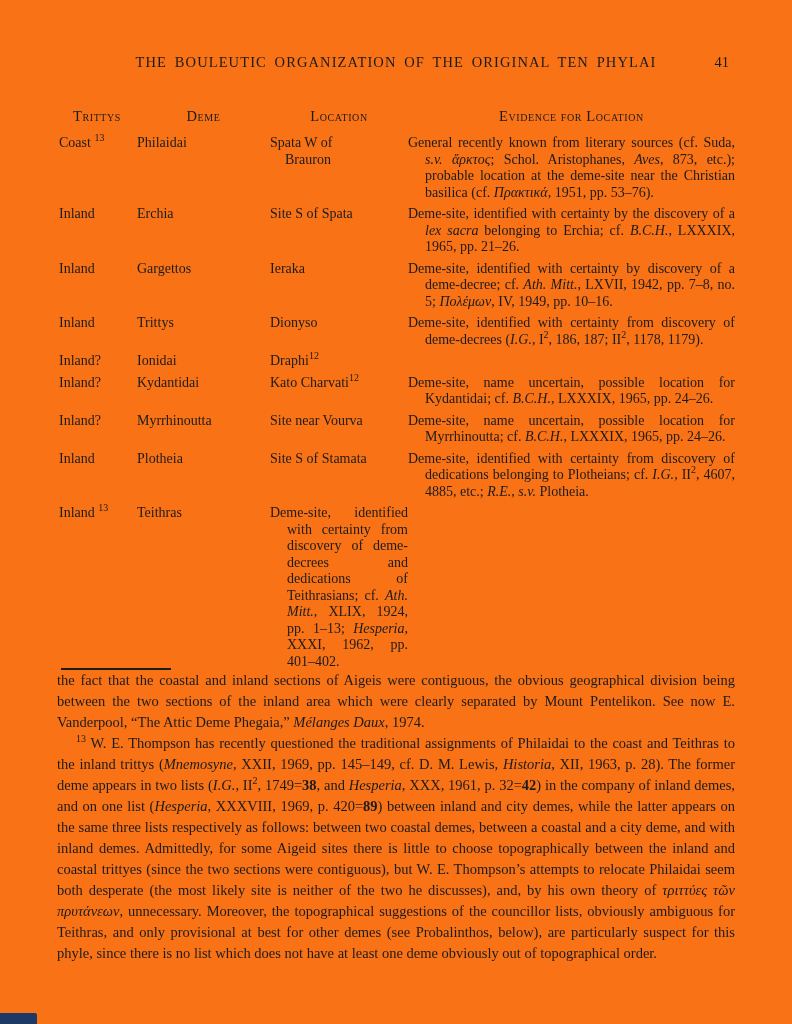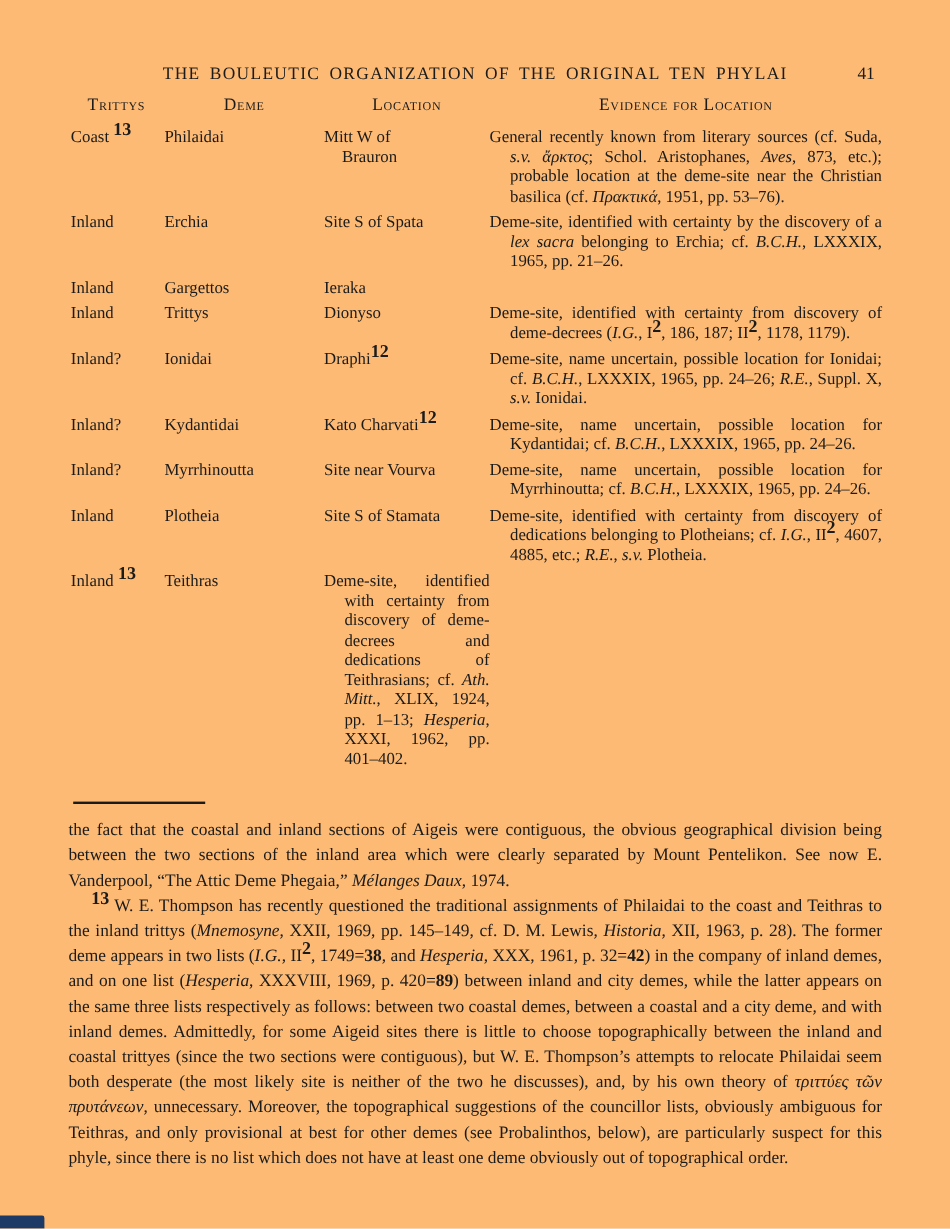--- a/index.html
+++ b/index.html
@@ -1,52 +1,52 @@
 <!DOCTYPE html>
 <html><head>
 <meta charset="utf-8">
 <style>
   html,body { margin:0; padding:0; background:#ffffff; }
   .page {
-    position:relative; width:792px; height:1024px; background:#fdba74;
+    position:relative; width:792px; height:1024px; background:#f97316;
     font-family:"Liberation Serif","DejaVu Serif",serif;
     color:#1b1b1b; overflow:hidden;
   }
   
   .doc-header { position:absolute; top:54px; left:57px; width:678px; height:20px; }
   .doc-title {
     display:block; text-align:center; font-size:14.5px; letter-spacing:1.1px;
     word-spacing:3px; white-space:nowrap;
   }
   .page-number { position:absolute; right:6px; top:0; font-size:14.5px; }
   
-  .deme-table { position:absolute; top:80px; left:57px; width:678px; }
+  .deme-table { position:absolute; top:108px; left:57px; width:678px; }
   .thead, .trow { display:grid; grid-template-columns:80px 133px 138px 1fr; }
   .thead { margin-bottom:10px; }
   .th {
     font-variant:small-caps; font-size:14.5px; letter-spacing:0.6px;
     text-align:center; line-height:17px;
   }
   .trow { margin-bottom:5px; font-size:14px; line-height:16.5px; }
   .c-trittys { padding-left:2px; }
   .c-deme { padding-left:0; }
   .c-loc { padding-right:6px; }
   .c-ev { text-align:justify; text-indent:-17px; padding-left:17px; }
-  sup { font-size:15px; line-height:0;font-weight:bold; }
+  sup { font-size:10px; line-height:0; }
   .ind { display:inline-block; width:15px; }
   
   .footnotes { position:absolute; top:662px; left:57px; width:678px; }
   .fn-rule {
     width:110px; height:0; border-top:2px solid #1b1b1b;
     margin:6px 0 0 4px;
   }
   .fn-para {
     margin:0; font-size:14.5px; line-height:21px; text-align:justify;
   }
-  .fn-para.first { margin-top:12px; }
+  .fn-para.first { }
   .fn-para.indent { text-indent:19px; }
   
   .corner-mark {
     position:absolute; left:0; bottom:0; width:37px; height:11px;
     background:#1d3a66; border-top-right-radius:2px;
   }
 </style>
 </head>
 <body>
 
@@ -61,49 +61,49 @@
     <div class="thead">
       <div class="th">Trittys</div>
       <div class="th">Deme</div>
       <div class="th">Location</div>
       <div class="th">Evidence for Location</div>
     </div>
 
     <div class="trow">
       <div class="c-trittys"><span>Coast </span><sup>13</sup></div>
       <div class="c-deme">Philaidai</div>
-      <div class="c-loc"><span>Mitt W of</span><br><span class="ind"></span><span>Brauron</span></div>
+      <div class="c-loc"><span>Spata W of</span><br><span class="ind"></span><span>Brauron</span></div>
       <div class="c-ev"><span>General recently known from literary sources (cf. Suda, </span><i>s.v.</i><span> </span><i>ἄρκτος</i><span>; Schol. Aristophanes, </span><i>Aves</i><span>, 873, etc.); probable location at the deme-site near the Christian basilica (cf. </span><i>Πρακτικά</i><span>, 1951, pp. 53–76).</span></div>
     </div>
 
     <div class="trow">
       <div class="c-trittys"><span>Inland</span></div>
       <div class="c-deme">Erchia</div>
       <div class="c-loc"><span>Site S of Spata</span></div>
       <div class="c-ev"><span>Deme-site, identified with certainty by the discovery of a </span><i>lex sacra</i><span> belonging to Erchia; cf. </span><i>B.C.H.</i><span>, LXXXIX, 1965, pp. 21–26.</span></div>
     </div>
 
     <div class="trow">
       <div class="c-trittys"><span>Inland</span></div>
       <div class="c-deme">Gargettos</div>
       <div class="c-loc"><span>Ieraka</span></div>
+      <div class="c-ev"><span>Deme-site, identified with certainty by discovery of a deme-decree; cf. </span><i>Ath. Mitt.</i><span>, LXVII, 1942, pp. 7–8, no. 5; </span><i>Πολέμων</i><span>, IV, 1949, pp. 10–16.</span></div>
     </div>
 
     <div class="trow">
       <div class="c-trittys"><span>Inland</span></div>
       <div class="c-deme">Trittys</div>
       <div class="c-loc"><span>Dionyso</span></div>
       <div class="c-ev"><span>Deme-site, identified with certainty from discovery of deme-decrees (</span><i>I.G.</i><span>, I</span><sup>2</sup><span>, 186, 187; II</span><sup>2</sup><span>, 1178, 1179).</span></div>
     </div>
 
     <div class="trow">
       <div class="c-trittys"><span>Inland?</span></div>
       <div class="c-deme">Ionidai</div>
       <div class="c-loc"><span>Draphi</span><sup>12</sup></div>
-      <div class="c-ev"><span>Deme-site, name uncertain, possible location for Ionidai; cf. </span><i>B.C.H.</i><span>, LXXXIX, 1965, pp. 24–26; </span><i>R.E.</i><span>, Suppl. X, </span><i>s.v.</i><span> Ionidai.</span></div>
     </div>
 
     <div class="trow">
       <div class="c-trittys"><span>Inland?</span></div>
       <div class="c-deme">Kydantidai</div>
       <div class="c-loc"><span>Kato Charvati</span><sup>12</sup></div>
       <div class="c-ev"><span>Deme-site, name uncertain, possible location for Kydantidai; cf. </span><i>B.C.H.</i><span>, LXXXIX, 1965, pp. 24–26.</span></div>
     </div>
 
     <div class="trow">

